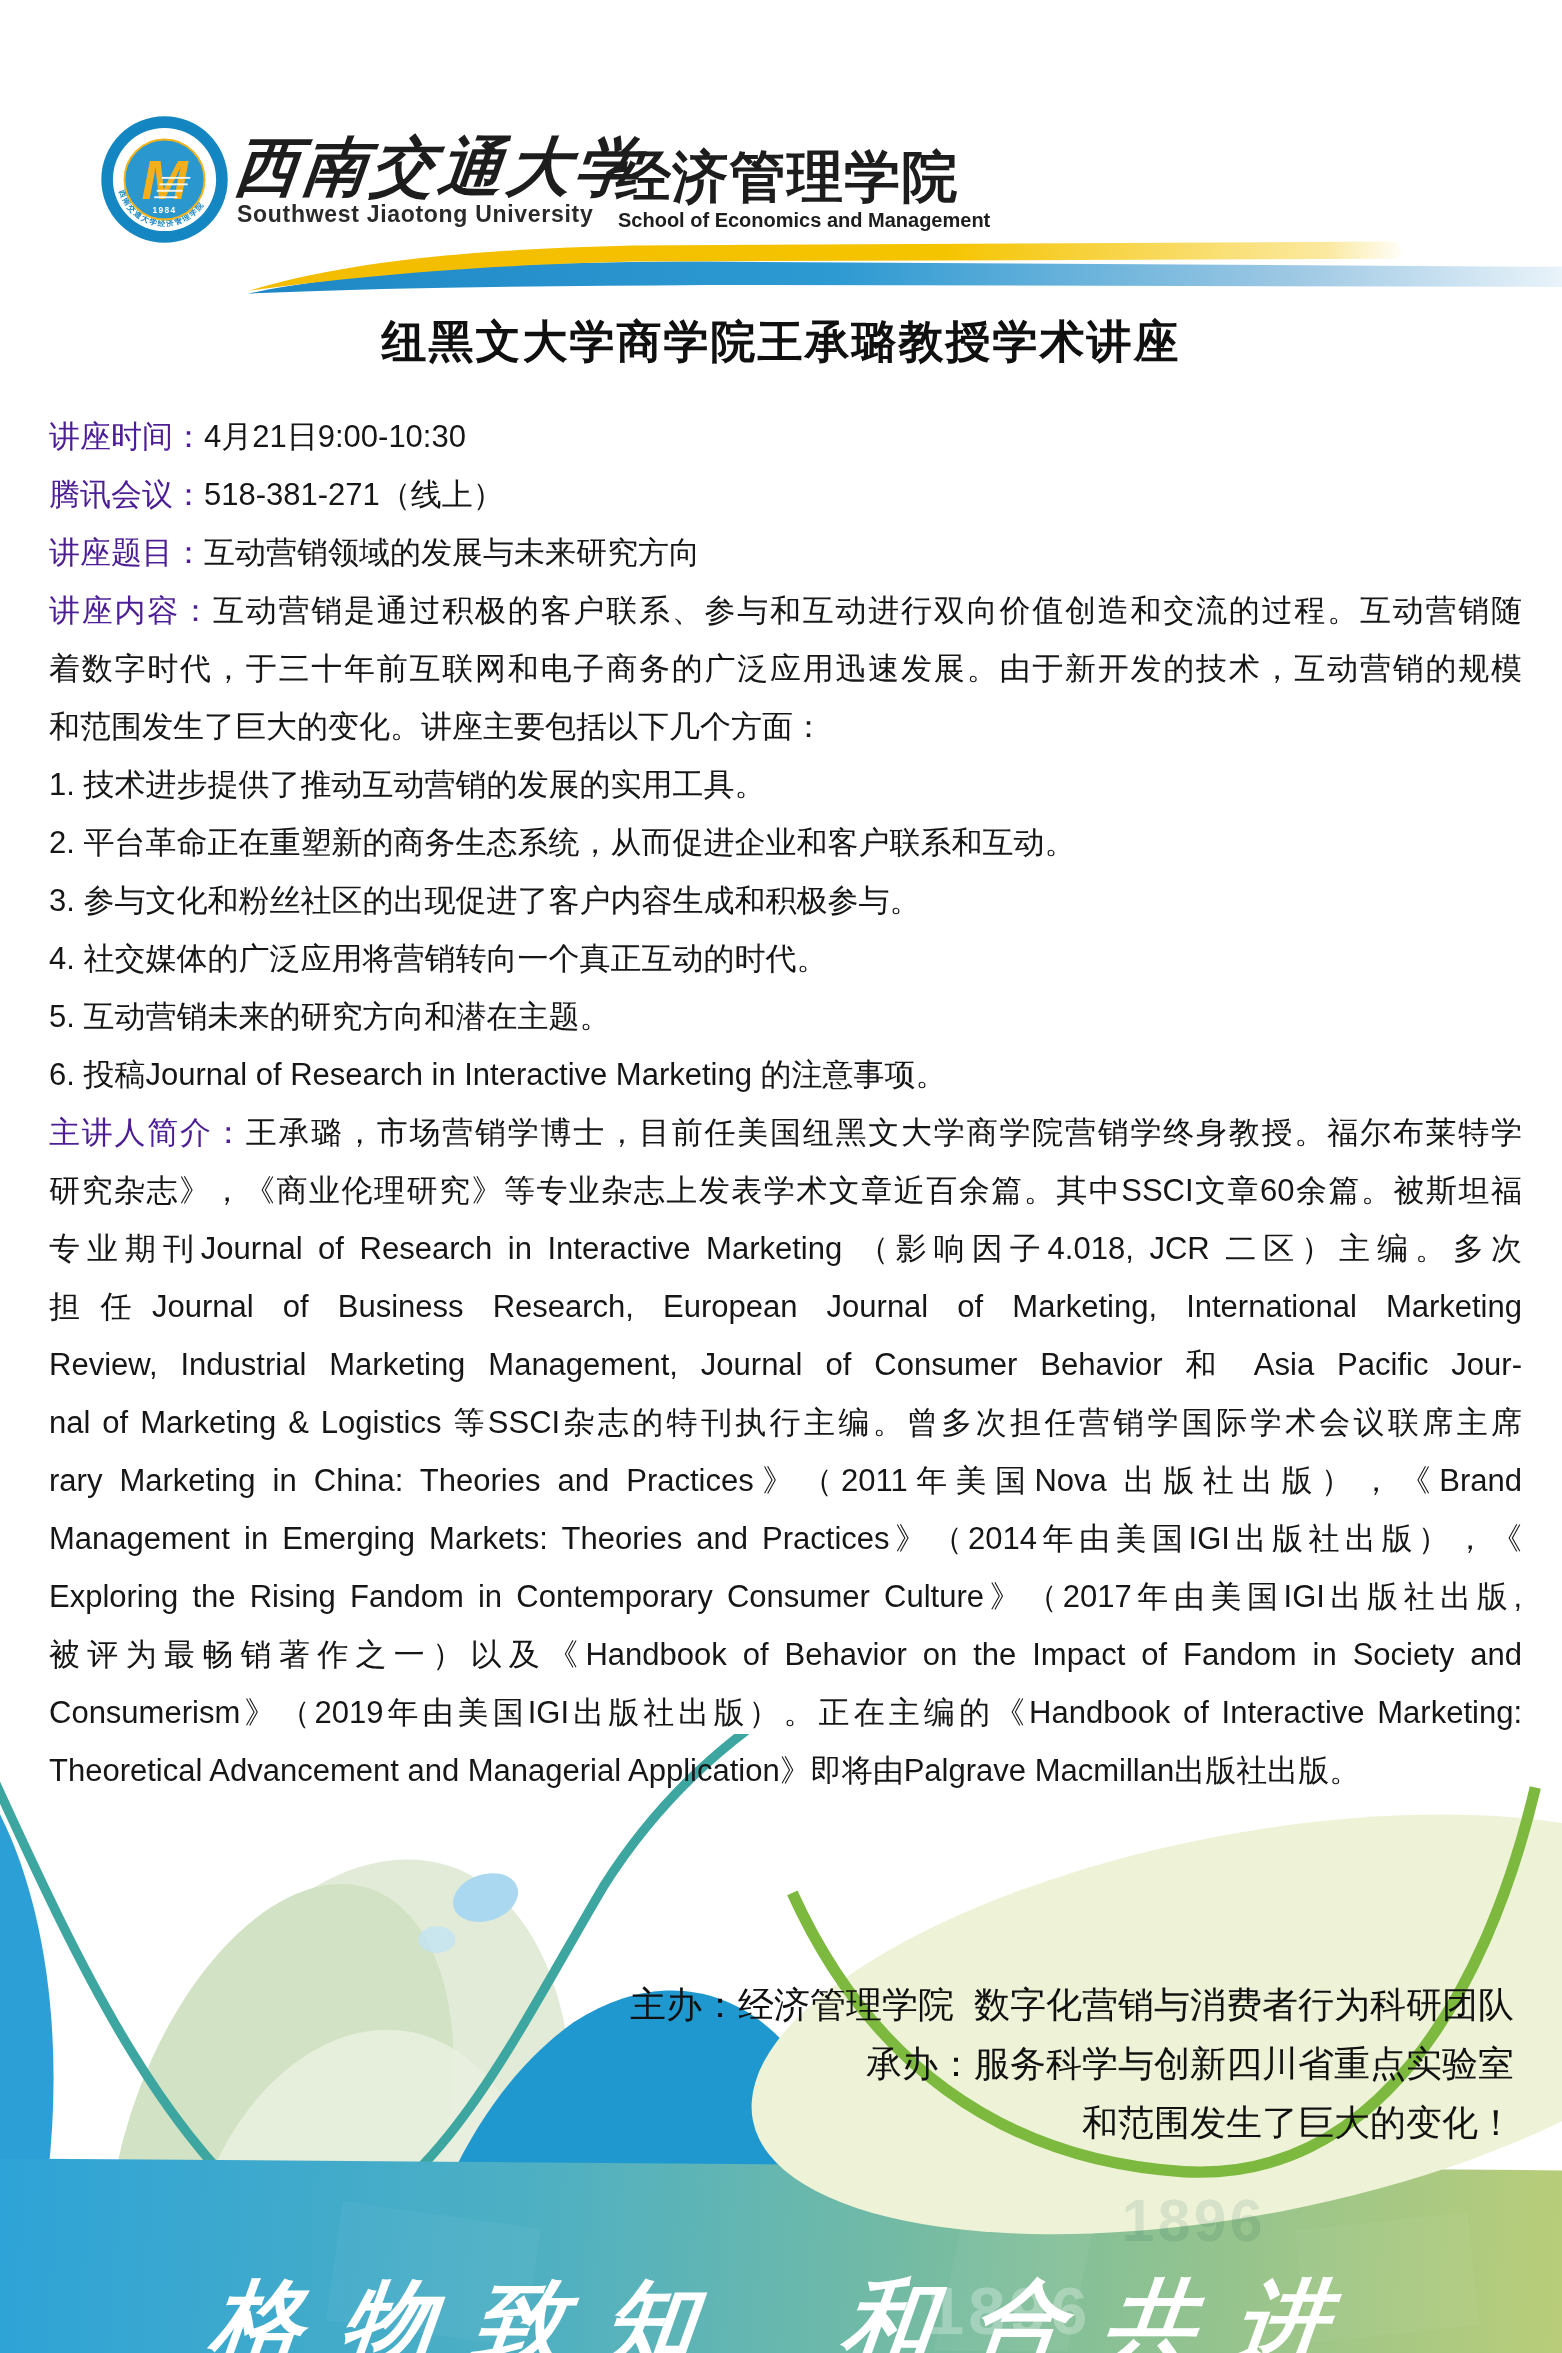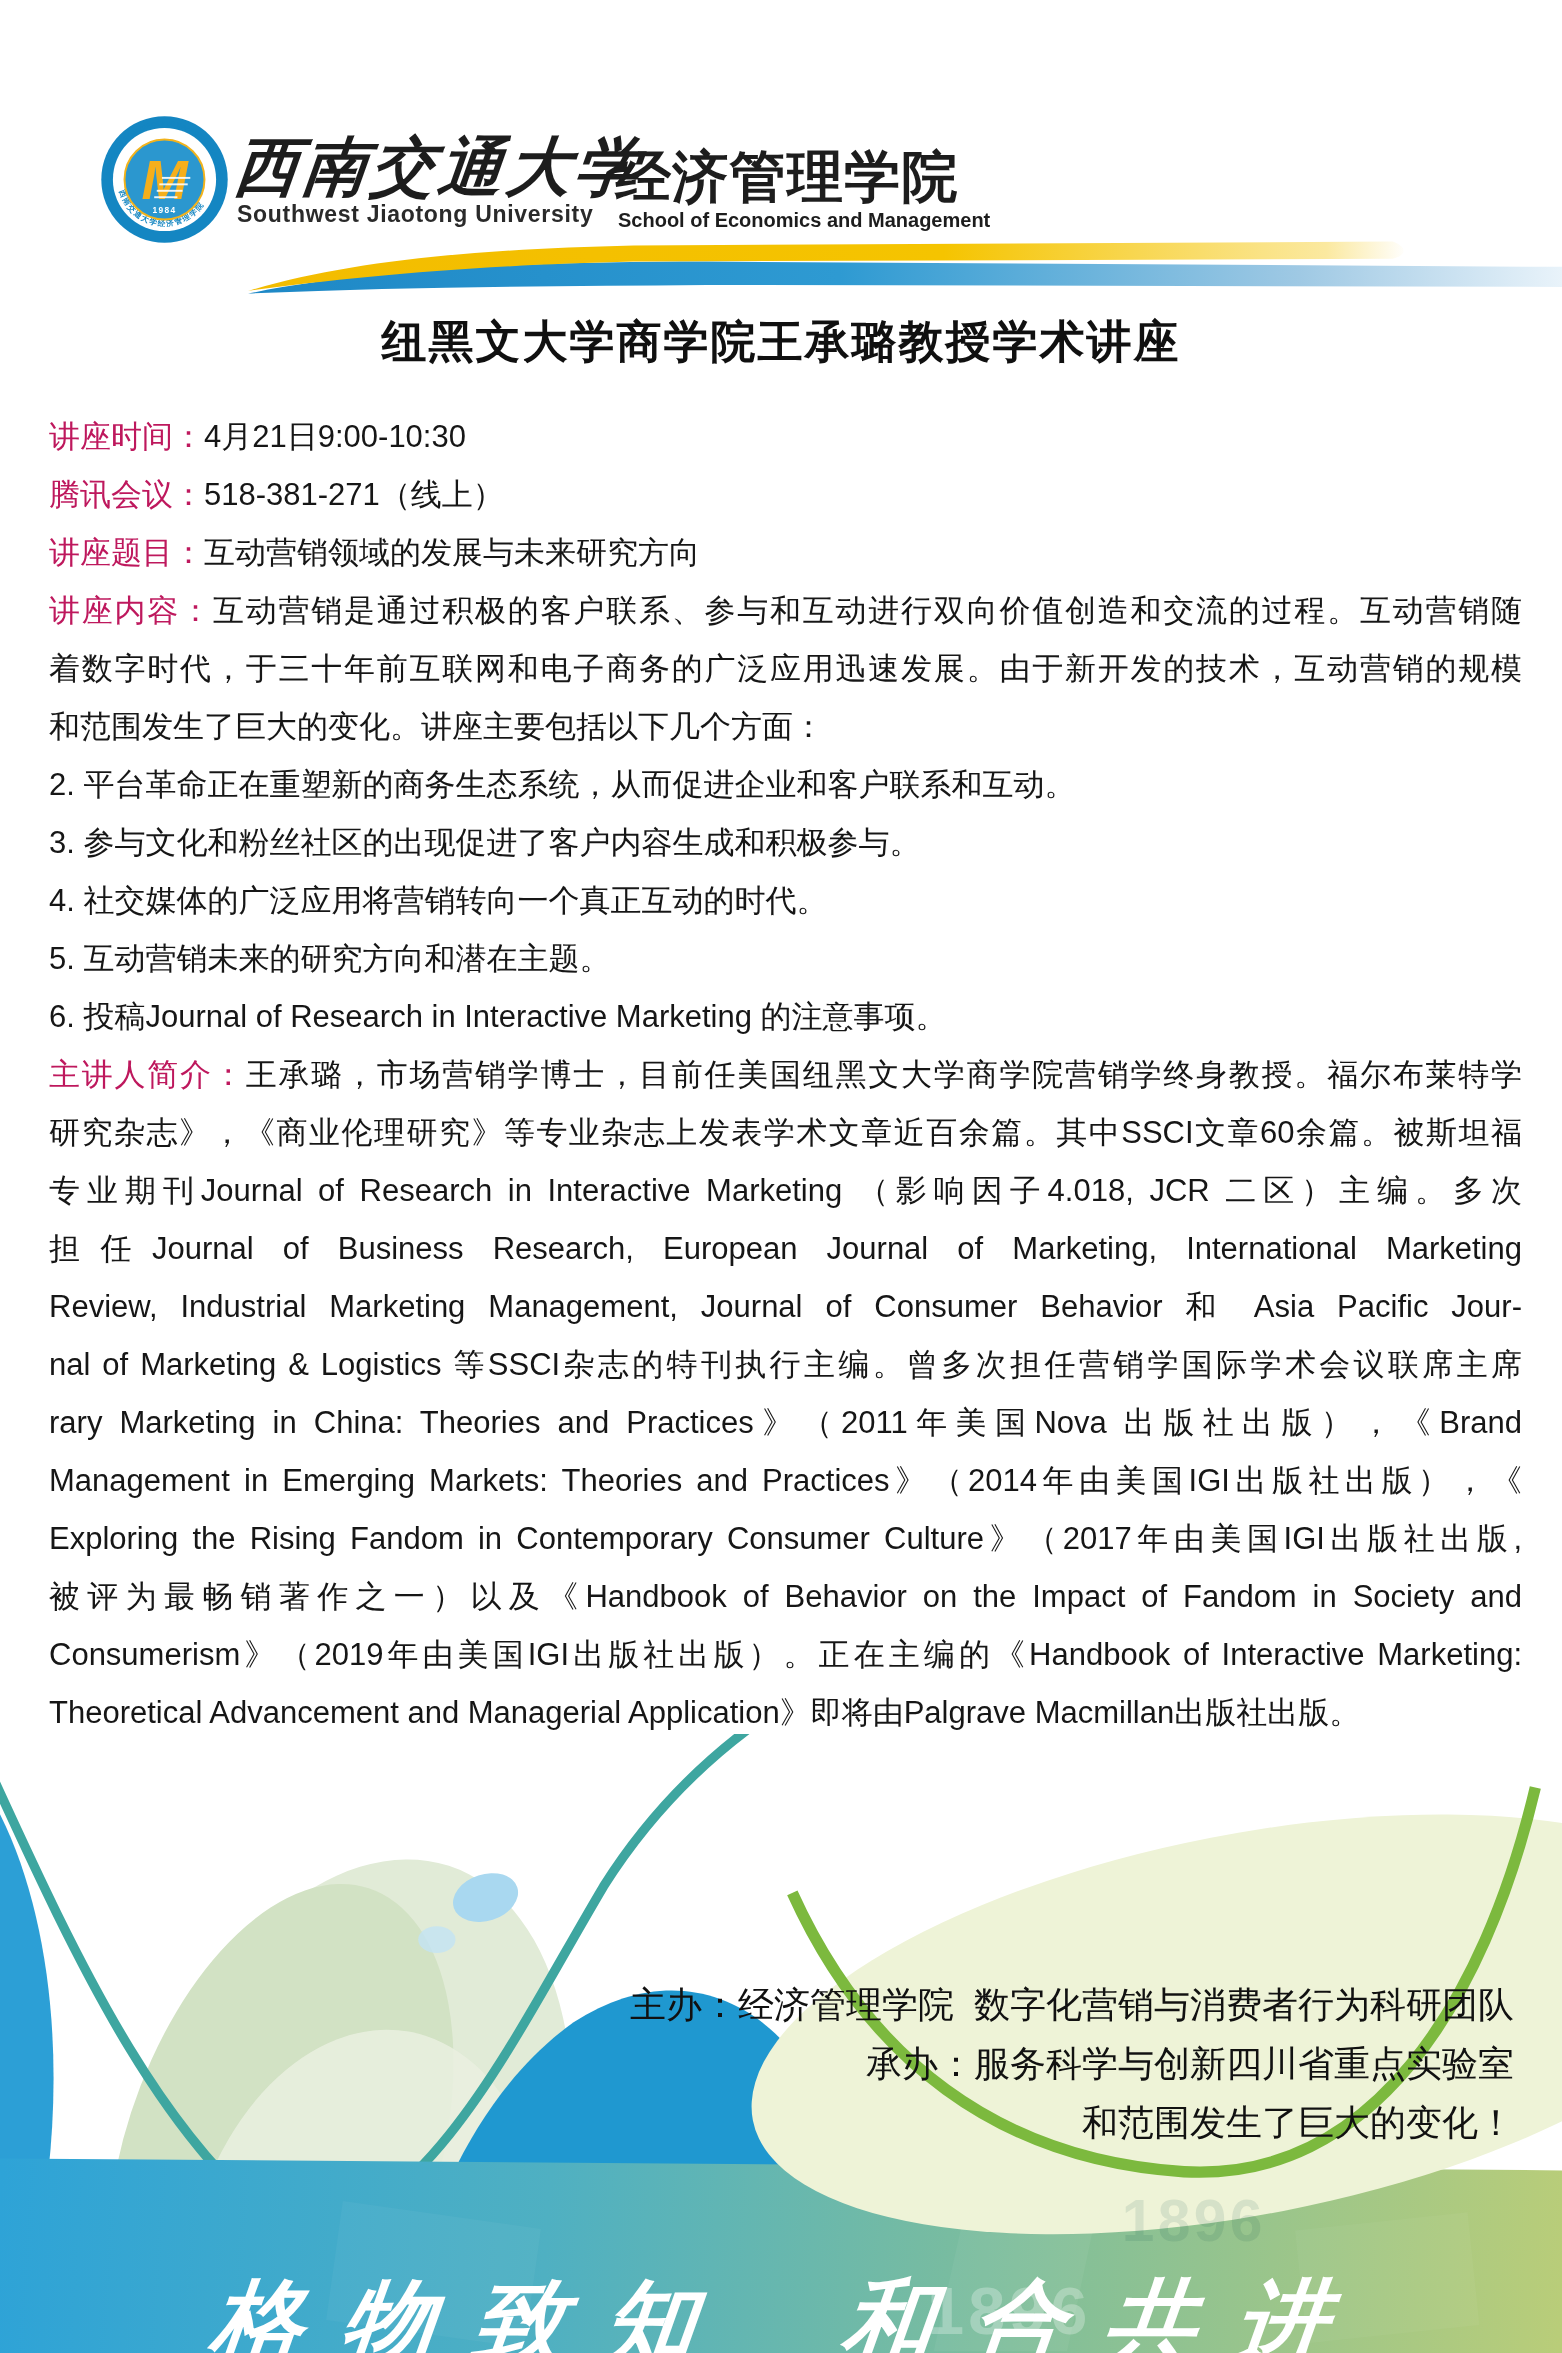--- a/index.html
+++ b/index.html
@@ -17,21 +17,21 @@
   #school-cn{left:615px;top:140px;font-size:56px;font-weight:bold;letter-spacing:1.3px;color:#1d1d1d;z-index:3;}
   #school-en{left:618px;top:209px;font-size:20px;font-weight:bold;color:#1d1d1d;z-index:3;}
   #swoosh{left:0;top:0;width:1562px;height:347px;z-index:1;}
   
   #title{left:0;top:301px;width:1562px;text-align:center;font-size:45px;font-weight:bold;
     letter-spacing:2px;color:#101010;z-index:3;margin-top:11px;}
   
   #text-col{left:49px;top:408px;width:1473px;z-index:3;}
   .tline{font-size:31px;line-height:58px;height:58px;white-space:pre;}
   .tline.j{white-space:normal;text-align:justify;text-align-last:justify;}
-  .blue{color:#be185d;}
+  .blue{color:#4c1d95;}
   
   #footer{left:0;top:1975px;width:1514px;text-align:right;z-index:3;}
   #footer .fline{font-size:36px;line-height:59px;height:59px;white-space:pre;color:#111;}
   
   #bottom-art{left:0;top:1734px;width:1562px;height:620px;z-index:0;}
   .motto{position:absolute;top:2261px;color:#ffffff;font-family:"DejaVu Serif",serif;
     font-style:italic;font-weight:bold;font-size:92px;letter-spacing:39px;z-index:4;
     transform:skewX(-6deg);}
   #motto-left{left:211px;}
   #motto-right{left:842px;}
@@ -126,20 +126,21 @@
       <div class="tline"><span class="blue">讲座时间：</span><span>4月21日9:00-10:30</span></div>
       <div class="tline"><span class="blue">腾讯会议：</span><span>518-381-271（线上）</span></div>
       <div class="tline"><span class="blue">讲座题目：</span><span>互动营销领域的发展与未来研究方向</span></div>
     </div>
   <div id="content-para">
       <div class="tline j"><span class="blue">讲座内容：</span><span>互动营销是通过积极的客户联系、参与和互动进行双向价值创造和交流的过程。互动营销随</span></div>
       <div class="tline j">着数字时代，于三十年前互联网和电子商务的广泛应用迅速发展。由于新开发的技术，互动营销的规模</div>
       <div class="tline">和范围发生了巨大的变化。讲座主要包括以下几个方面：</div>
     </div>
   <div id="topic-list">
+      <div class="tline">1. 技术进步提供了推动互动营销的发展的实用工具。</div>
       <div class="tline">2. 平台革命正在重塑新的商务生态系统，从而促进企业和客户联系和互动。</div>
       <div class="tline">3. 参与文化和粉丝社区的出现促进了客户内容生成和积极参与。</div>
       <div class="tline">4. 社交媒体的广泛应用将营销转向一个真正互动的时代。</div>
       <div class="tline">5. 互动营销未来的研究方向和潜在主题。</div>
       <div class="tline">6. 投稿Journal of Research in Interactive Marketing 的注意事项。</div>
     </div>
   <div id="bio-para">
       <div class="tline j"><span class="blue">主讲人简介：</span><span>王承璐，市场营销学博士，目前任美国纽黑文大学商学院营销学终身教授。福尔布莱特学</span></div>
       <div class="tline j">研究杂志》，《商业伦理研究》等专业杂志上发表学术文章近百余篇。其中SSCI文章60余篇。被斯坦福</div>
       <div class="tline j">专业期刊Journal of Research in Interactive Marketing （影响因子4.018, JCR 二区）主编。多次</div>

